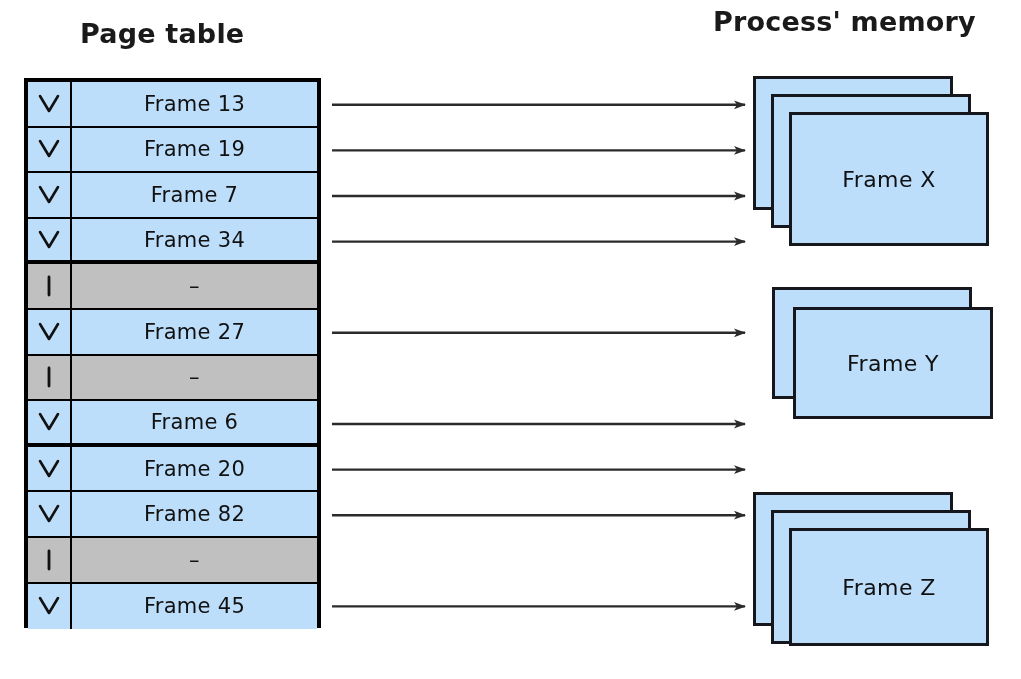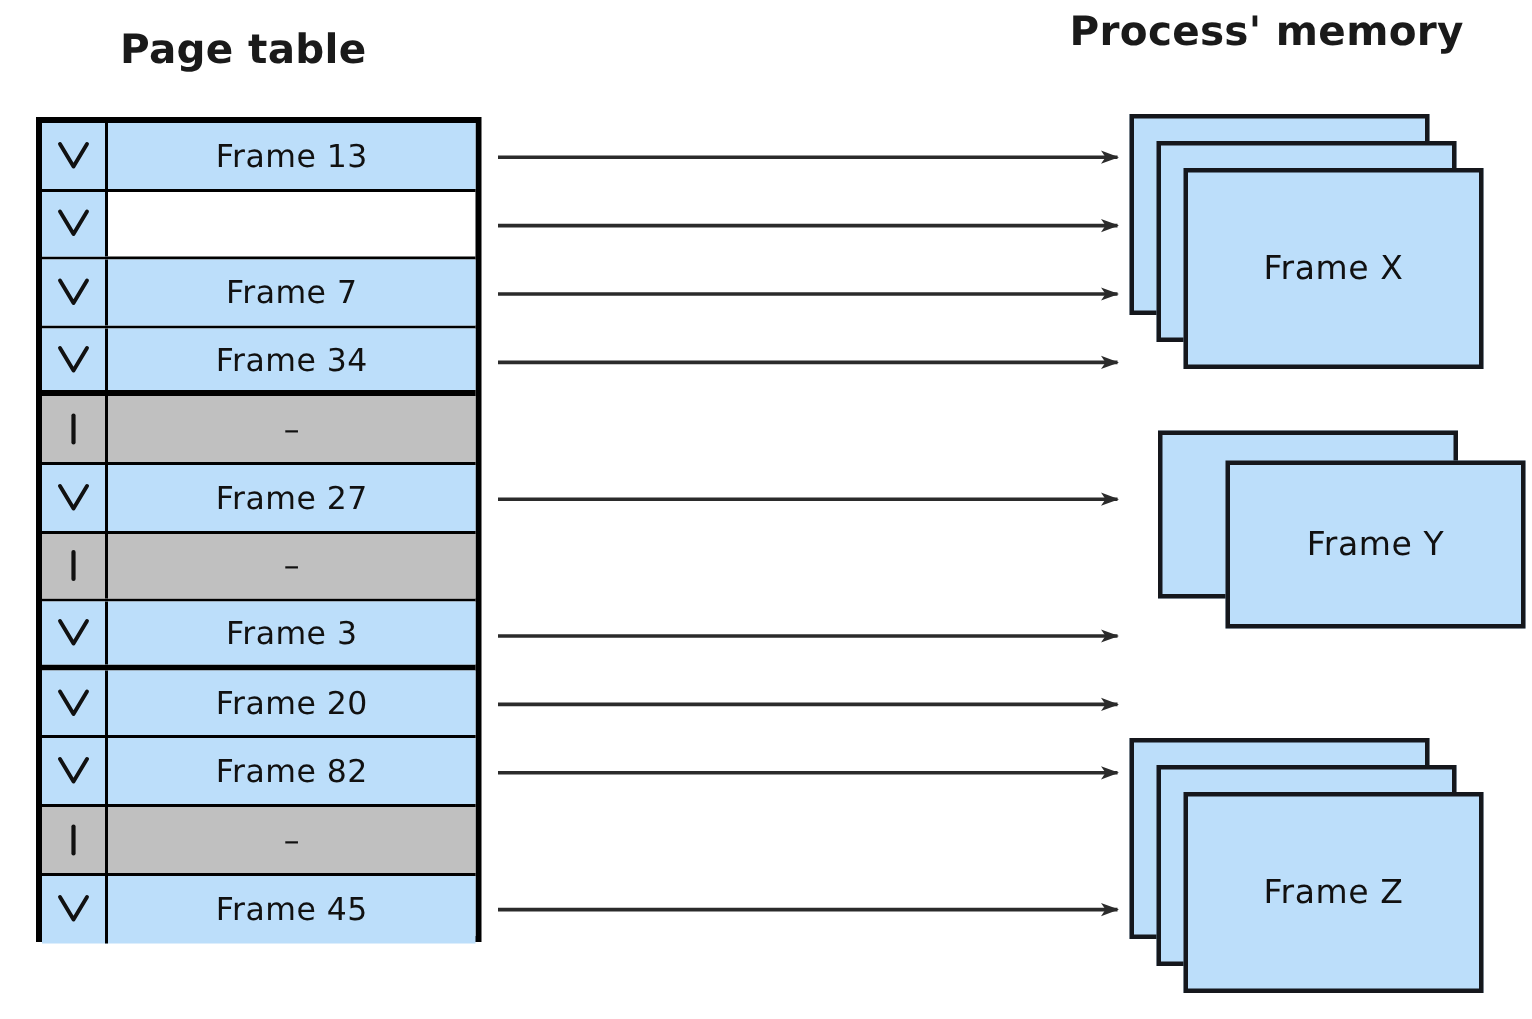--- a/index.html
+++ b/index.html
@@ -128,20 +128,21 @@
           </svg>
         </div>
         <div class="pt-value">Frame 13</div>
       </div>
       <div class="pt-row valid">
         <div class="pt-flag">
           <svg class="flag-glyph" width="24" height="22" viewBox="0 0 24 22" aria-hidden="true">
             <path d="M3 3 L12 18 L21 3" fill="none" stroke="#111111" stroke-width="2.6" stroke-linecap="round" stroke-linejoin="round"></path>
           </svg>
         </div>
+        <div class="pt-value">Frame 19</div>
       </div>
       <div class="pt-row valid">
         <div class="pt-flag">
           <svg class="flag-glyph" width="24" height="22" viewBox="0 0 24 22" aria-hidden="true">
             <path d="M3 3 L12 18 L21 3" fill="none" stroke="#111111" stroke-width="2.6" stroke-linecap="round" stroke-linejoin="round"></path>
           </svg>
         </div>
         <div class="pt-value">Frame 7</div>
       </div>
       <div class="pt-row valid thick-bottom">
@@ -175,21 +176,21 @@
           </svg>
         </div>
         <div class="pt-value">–</div>
       </div>
       <div class="pt-row valid thick-bottom">
         <div class="pt-flag">
           <svg class="flag-glyph" width="24" height="22" viewBox="0 0 24 22" aria-hidden="true">
             <path d="M3 3 L12 18 L21 3" fill="none" stroke="#111111" stroke-width="2.6" stroke-linecap="round" stroke-linejoin="round"></path>
           </svg>
         </div>
-        <div class="pt-value">Frame 3</div>
+        <div class="pt-value">Frame 6</div>
       </div>
       <div class="pt-row valid">
         <div class="pt-flag">
           <svg class="flag-glyph" width="24" height="22" viewBox="0 0 24 22" aria-hidden="true">
             <path d="M3 3 L12 18 L21 3" fill="none" stroke="#111111" stroke-width="2.6" stroke-linecap="round" stroke-linejoin="round"></path>
           </svg>
         </div>
         <div class="pt-value">Frame 20</div>
       </div>
       <div class="pt-row valid">
@@ -238,26 +239,26 @@
   <div id="frame-stacks">
       <div class="frame-stack">
         <div class="frame-card" style="left: 753px; top: 76px; width: 200px; height: 134px; z-index: 1;"></div>
         <div class="frame-card" style="left: 771px; top: 94px; width: 200px; height: 134px; z-index: 2;"></div>
         <div class="frame-card" style="left: 789px; top: 112px; width: 200px; height: 134px; z-index: 3;">
           <span class="frame-label">Frame X</span>
         </div>
       </div>
       <div class="frame-stack">
         <div class="frame-card" style="left: 772px; top: 287px; width: 200px; height: 112px; z-index: 1;"></div>
-        <div class="frame-card" style="left: 793px; top: 307px; width: 200px; height: 112px; z-index: 2; margin-left: 24px;">
+        <div class="frame-card" style="left: 793px; top: 307px; width: 200px; height: 112px; z-index: 2;">
           <span class="frame-label">Frame Y</span>
         </div>
       </div>
       <div class="frame-stack">
         <div class="frame-card" style="left: 753px; top: 492px; width: 200px; height: 134px; z-index: 1;"></div>
         <div class="frame-card" style="left: 771px; top: 510px; width: 200px; height: 134px; z-index: 2;"></div>
-        <div class="frame-card" style="left: 789px; top: 528px; width: 200px; height: 134px; z-index: 3;">
+        <div class="frame-card" style="left: 789px; top: 528px; width: 200px; height: 118px; z-index: 3;">
           <span class="frame-label">Frame Z</span>
         </div>
       </div>
     </div>
 
 </div>
 
 </body></html>

